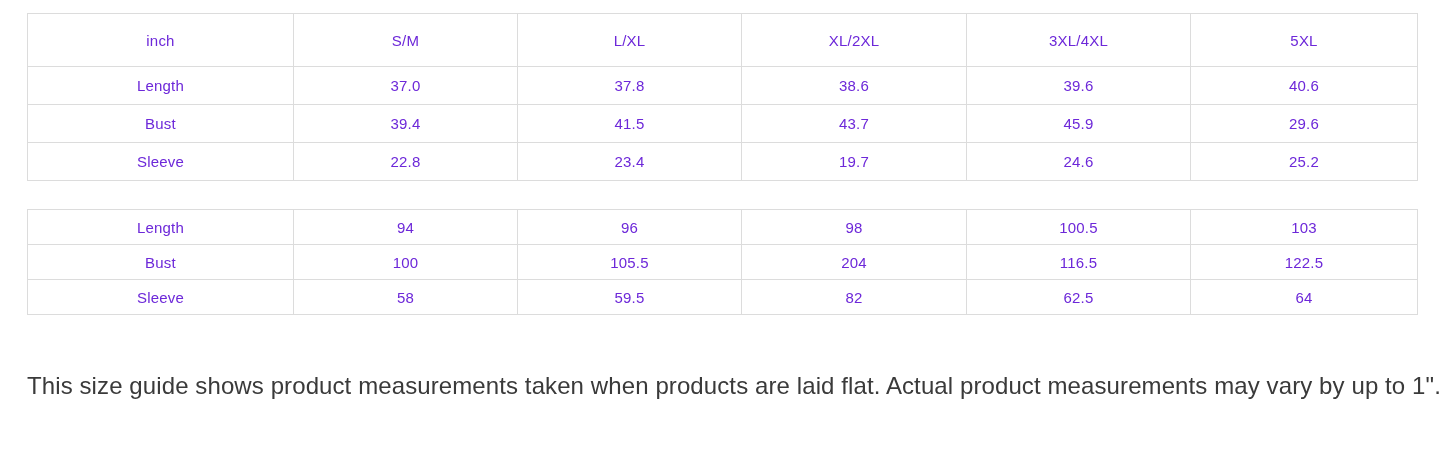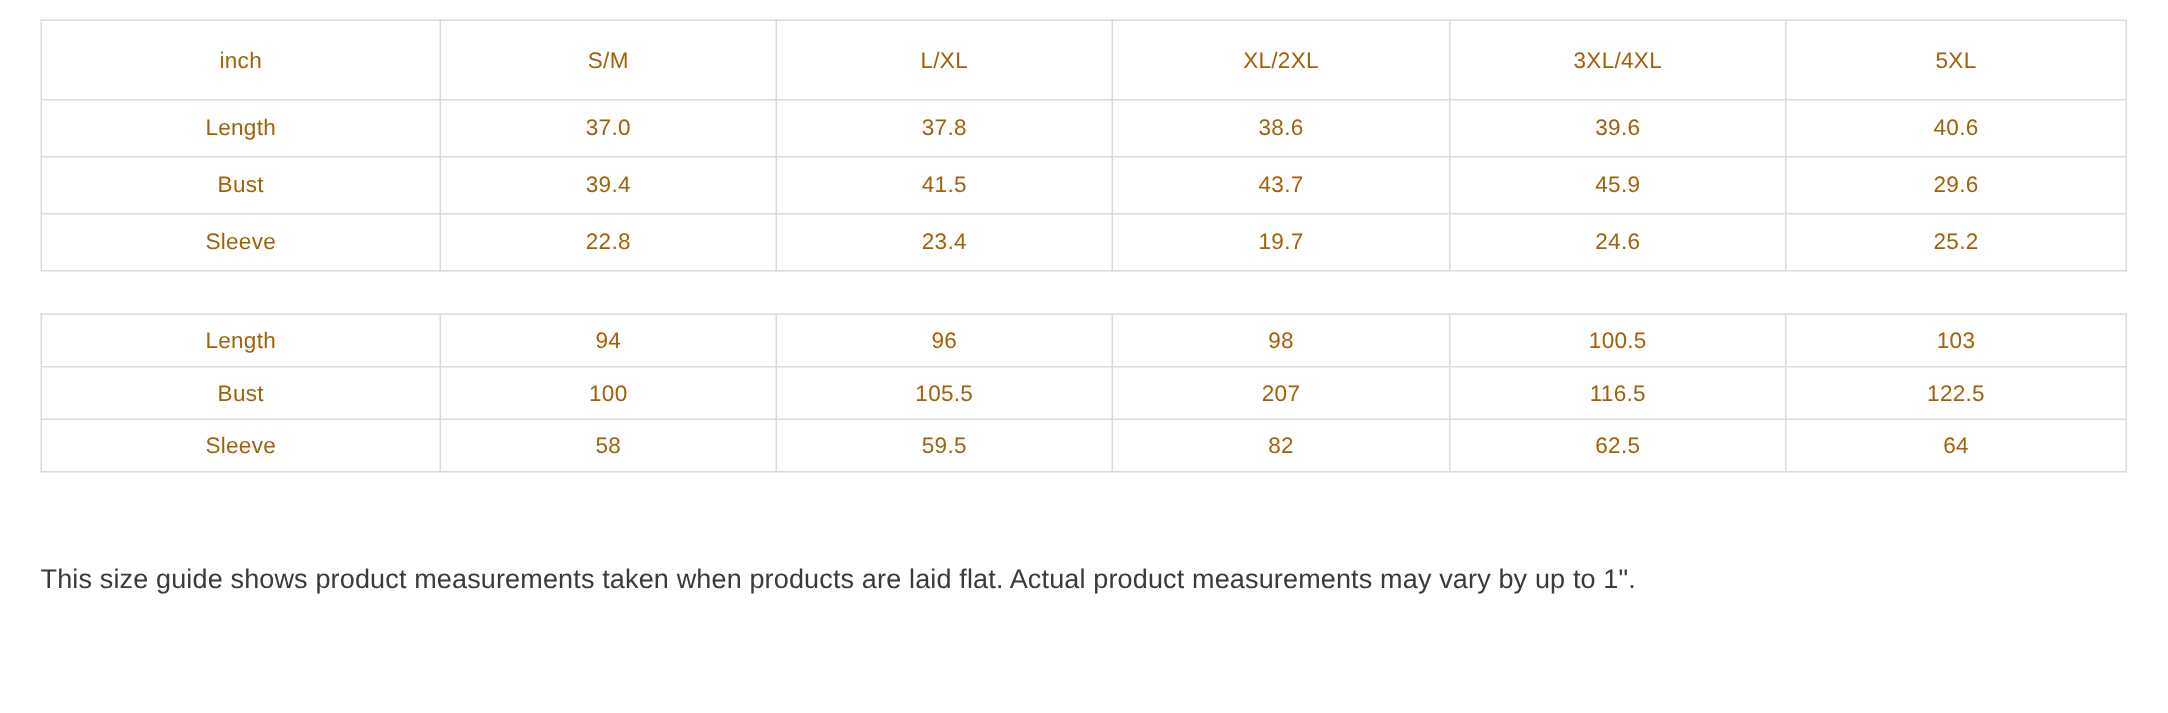--- a/index.html
+++ b/index.html
@@ -22,34 +22,34 @@
     width: 1390px;
     background: #ffffff;
   }
   table.size-table th,
   table.size-table td {
     border: 1px solid #dcdcdc;
     text-align: center;
     vertical-align: middle;
     font-size: 15px;
     font-weight: 400;
-    color: #a16207;
+    color: #6d28d9;
     padding: 0;
     letter-spacing: 0.2px;
     overflow: hidden;
     white-space: nowrap;
   }
   .table-inch th        { height: 52px; }
   .table-inch td        { height: 37px; }
   .table-centimeter     { margin-top: 28px; }
   .table-centimeter th  { height: 51px; }
   .table-centimeter td  { height: 34px; }
   .footer-note {
     margin: 57px 0 0 0;
-    font-size: 18px;
+    font-size: 24px;
     line-height: 28px;
     color: #3a3a3a;
     letter-spacing: 0.1px;
   }
 </style>
 </head>
 <body>
 
 <div class="size-guide">
 
@@ -113,21 +113,21 @@
         <td>94</td>
         <td>96</td>
         <td>98</td>
         <td>100.5</td>
         <td>103</td>
       </tr>
       <tr>
         <td>Bust</td>
         <td>100</td>
         <td>105.5</td>
-        <td>207</td>
+        <td>204</td>
         <td>116.5</td>
         <td>122.5</td>
       </tr>
       <tr>
         <td>Sleeve</td>
         <td>58</td>
         <td>59.5</td>
         <td>82</td>
         <td>62.5</td>
         <td>64</td>

